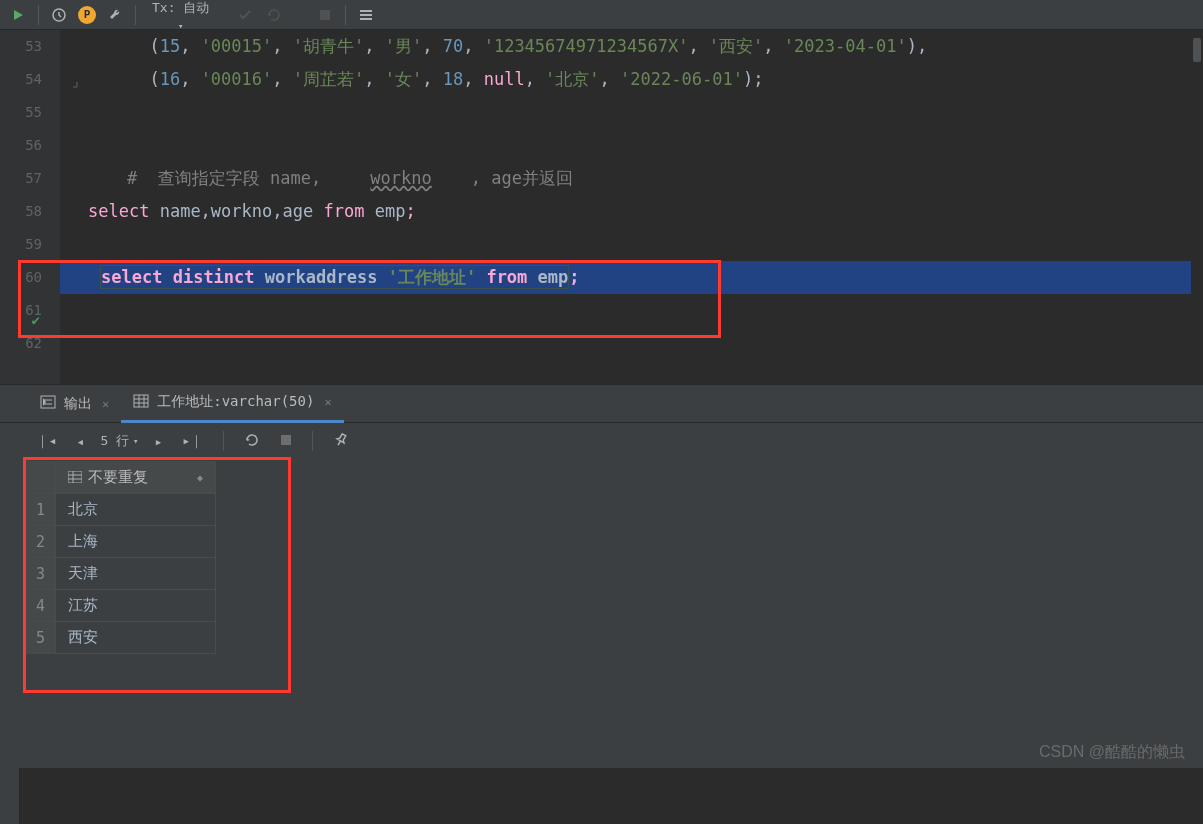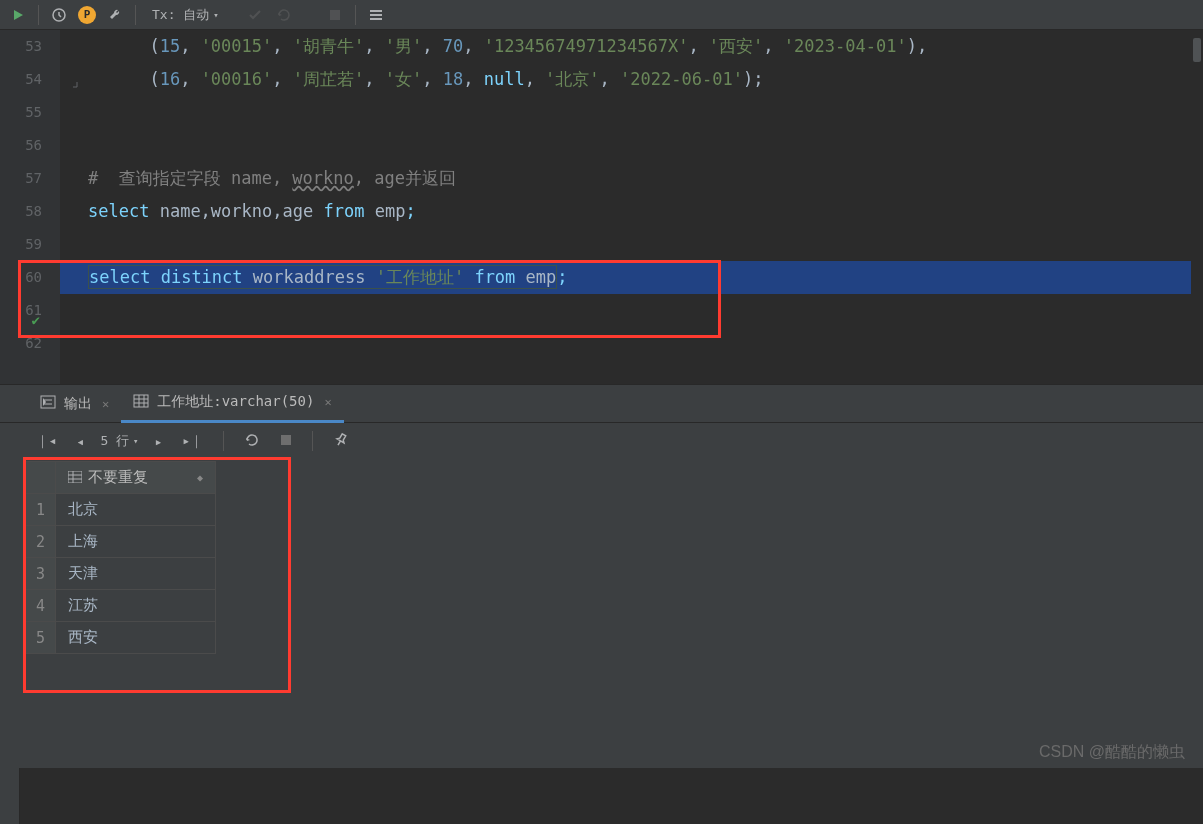--- a/index.html
+++ b/index.html
@@ -50,20 +50,21 @@
       align-items: center;
       justify-content: center;
     }
     .tx-label {
       color: #afb1b3;
       font-size: 13px;
       margin-left: 8px;
       display: flex;
       align-items: center;
       gap: 4px;
+      flex-direction: column;
     }
     .dropdown-arrow {
       font-size: 9px;
       color: #afb1b3;
     }
     
     
     .editor-area {
       display: flex;
       background: #2b2b2b;
@@ -101,34 +102,35 @@
       position: relative;
     }
     .code-line {
       height: 33px;
       white-space: pre;
       position: relative;
     }
     .current-line {
       background: #214283;
       margin-left: -28px;
-      padding-left: 28px;
+      padding-left: 40px;
       width: calc(100% + 28px);
+      font-weight: bold;
     }
     .highlight-box-red {
       position: absolute;
       border: 3px solid #ff3b30;
       pointer-events: none;
       z-index: 10;
     }
-    .kw { color: #7dd3fc; }
+    .kw { color: #f9a8d4; }
     .num { color: #6897bb; }
     .str { color: #6a8759; }
     .ident { color: #a9b7c6; }
-    .comment { color: #808080; }
+    .comment { color: #808080; margin-left: 39px; }
     .underline-wavy { text-decoration: underline wavy #808080; }
     .bulb {
       display: inline-block;
       width: 16px;
       height: 16px;
       background: #f0a732;
       border-radius: 50% 50% 45% 45%;
       vertical-align: middle;
       margin: 0 2px;
     }

